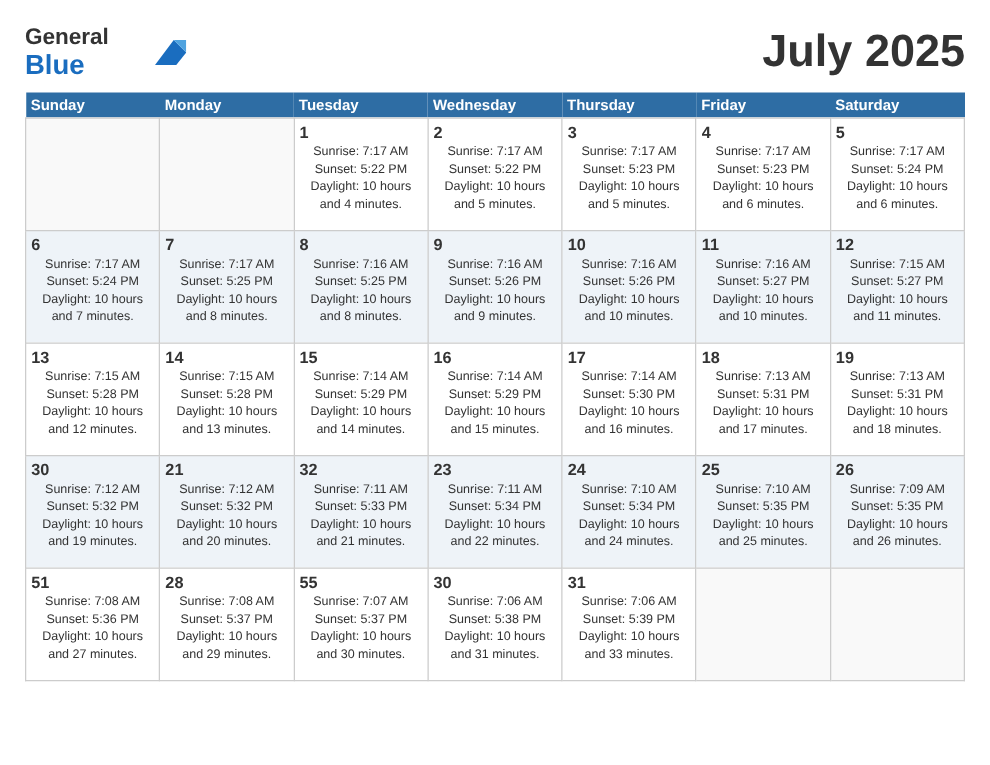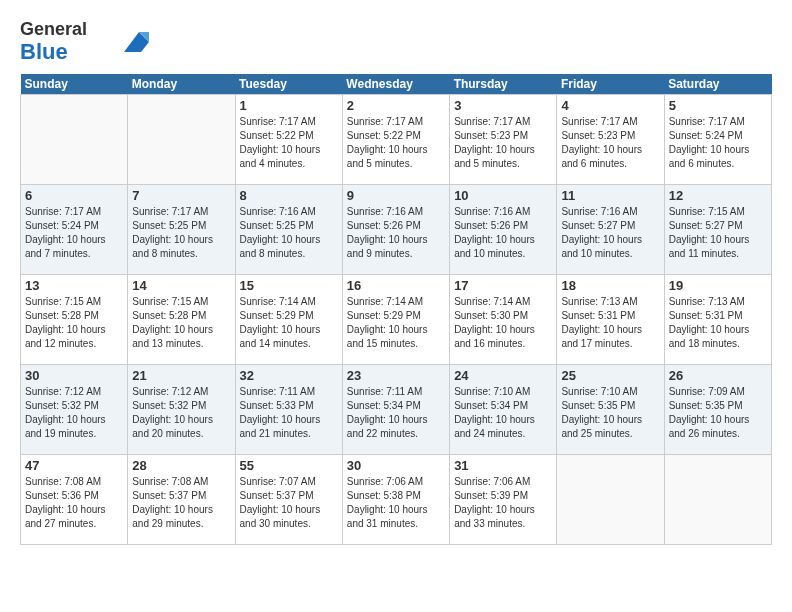--- a/index.html
+++ b/index.html
@@ -85,37 +85,39 @@
     }
     .day-number {
       font-weight: bold;
       font-size: 13px;
       margin-bottom: 2px;
     }
     .day-info {
       font-size: 10px;
       line-height: 1.4;
       color: #333;
+      text-align: center;
     }
   </style>
 </head>
 <body>
 
 <div class="header">
   <div class="logo">
     <div class="logo-text">
       <span class="logo-general">General</span>
       <span class="logo-blue">Blue</span>
     </div>
     <svg class="logo-icon" viewBox="0 0 30 30">
       <polygon points="5,25 20,5 30,15 22,25" fill="#1a6dbf"></polygon>
       <polygon points="20,5 30,15 30,5" fill="#4fa3e0"></polygon>
     </svg>
   </div>
   <div class="title-block">
+    <div class="month-year">July 2025</div>
   </div>
 </div>
 
 <table class="calendar">
   <thead>
     <tr>
     <th>Sunday</th>
         <th>Monday</th>
         <th>Tuesday</th>
         <th>Wednesday</th>
@@ -286,21 +288,21 @@
         </td>
         <td>
           <div class="day-number">26</div>
           <div class="day-info" style="white-space: pre-line;">Sunrise: 7:09 AM
 Sunset: 5:35 PM
 Daylight: 10 hours and 26 minutes.</div>
         </td>
       </tr>
       <tr>
         <td>
-          <div class="day-number">47</div>
+          <div class="day-number">51</div>
           <div class="day-info" style="white-space: pre-line;">Sunrise: 7:08 AM
 Sunset: 5:36 PM
 Daylight: 10 hours and 27 minutes.</div>
         </td>
         <td>
           <div class="day-number">28</div>
           <div class="day-info" style="white-space: pre-line;">Sunrise: 7:08 AM
 Sunset: 5:37 PM
 Daylight: 10 hours and 29 minutes.</div>
         </td>

